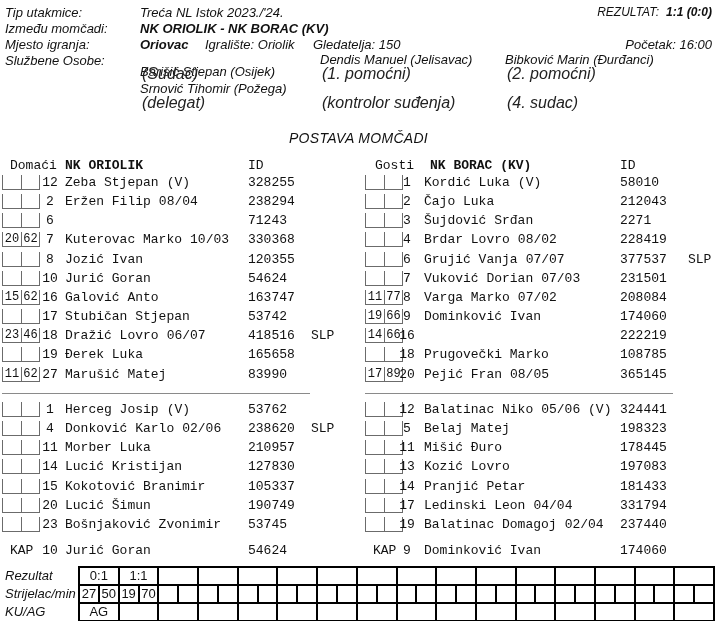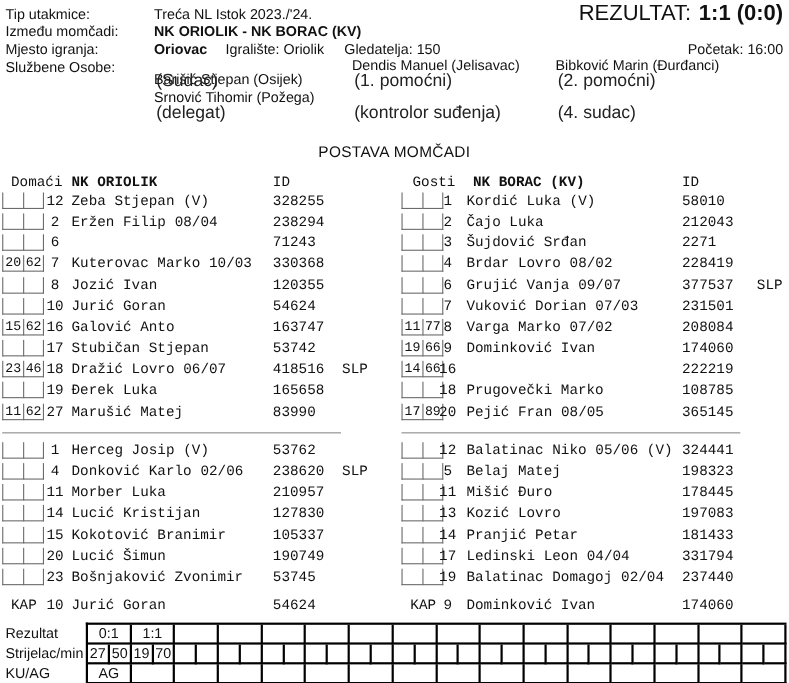--- a/index.html
+++ b/index.html
@@ -1,22 +1,22 @@
 <!DOCTYPE html>
 <html><head>
 <meta charset="utf-8">
 <style>
   html,body{margin:0;padding:0;background:#fff;}
   #page{position:relative;width:717px;height:621px;background:#fff;overflow:hidden;
         font-family:"Liberation Sans","DejaVu Sans",sans-serif;color:#111;}
-  .abs{position:absolute;white-space:nowrap;font-size:13px;line-height:15px;}
+  .abs{position:absolute;white-space:nowrap;font-size:13px;line-height:15px;font-style:italic;}
   .bold{font-weight:bold;}
   .small{font-size:16px;line-height:12px;color:#222;}
   .right{right:5px;text-align:right;}
-  #result-line{top:3px;font-size:20px;line-height:19px;}
+  #result-line{top:3px;font-size:12px;line-height:19px;}
   #result-line .val{font-weight:bold;margin-left:7px;}
   #postava-title{top:131px;left:0;width:717px;text-align:center;font-size:14px;letter-spacing:.3px;}
   
   .side{position:absolute;top:152px;height:408px;font-family:Liberation Mono, monospace;}
   #home-col{left:0;width:360px;--labelx:10px;--teamx:65px;--numl:38px;--numw:24px;--namex:65px;--idx:248px;--slpx:311px;}
   #away-col{left:363px;width:354px;--labelx:12px;--teamx:67px;--numl:33px;--numw:22px;--namex:61px;--idx:257px;--slpx:325px;}
   .prow{position:absolute;left:0;width:100%;height:19px;line-height:19px;font-size:13px;}
   .side-label{position:absolute;left:var(--labelx);}
   .team-name{position:absolute;left:var(--teamx);font-weight:bold;}
   .id-header{position:absolute;left:var(--idx);}
@@ -290,21 +290,21 @@
         <span class="pnum">4</span>
         <span class="pname">Brdar Lovro<span class="psuf">08/02</span></span>
         <span class="pid">228419</span>
       </div>
       <div class="prow" style="top:98px">
         <span class="cbx">
           <span class="cb"></span>
           <span class="cb"></span>
         </span>
         <span class="pnum">6</span>
-        <span class="pname">Grujić Vanja<span class="psuf">09/07</span></span>
+        <span class="pname">Grujić Vanja<span class="psuf">07/07</span></span>
         <span class="pid">377537</span>
         <span class="pslp">SLP</span>
       </div>
       <div class="prow" style="top:117px">
         <span class="cbx">
           <span class="cb"></span>
           <span class="cb"></span>
         </span>
         <span class="pnum">7</span>
         <span class="pname">Vuković Dorian<span class="psuf">07/03</span></span>

